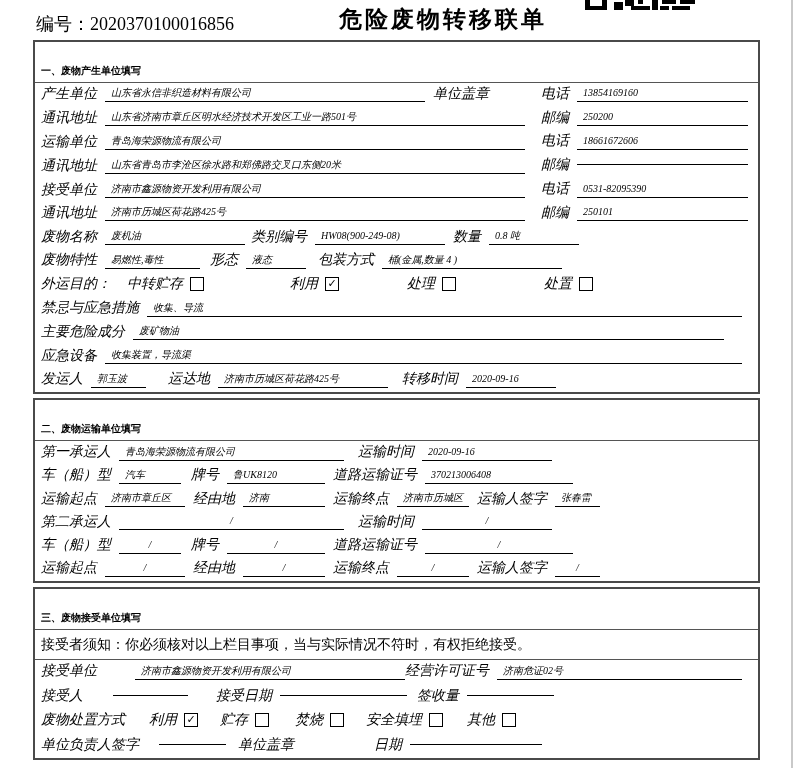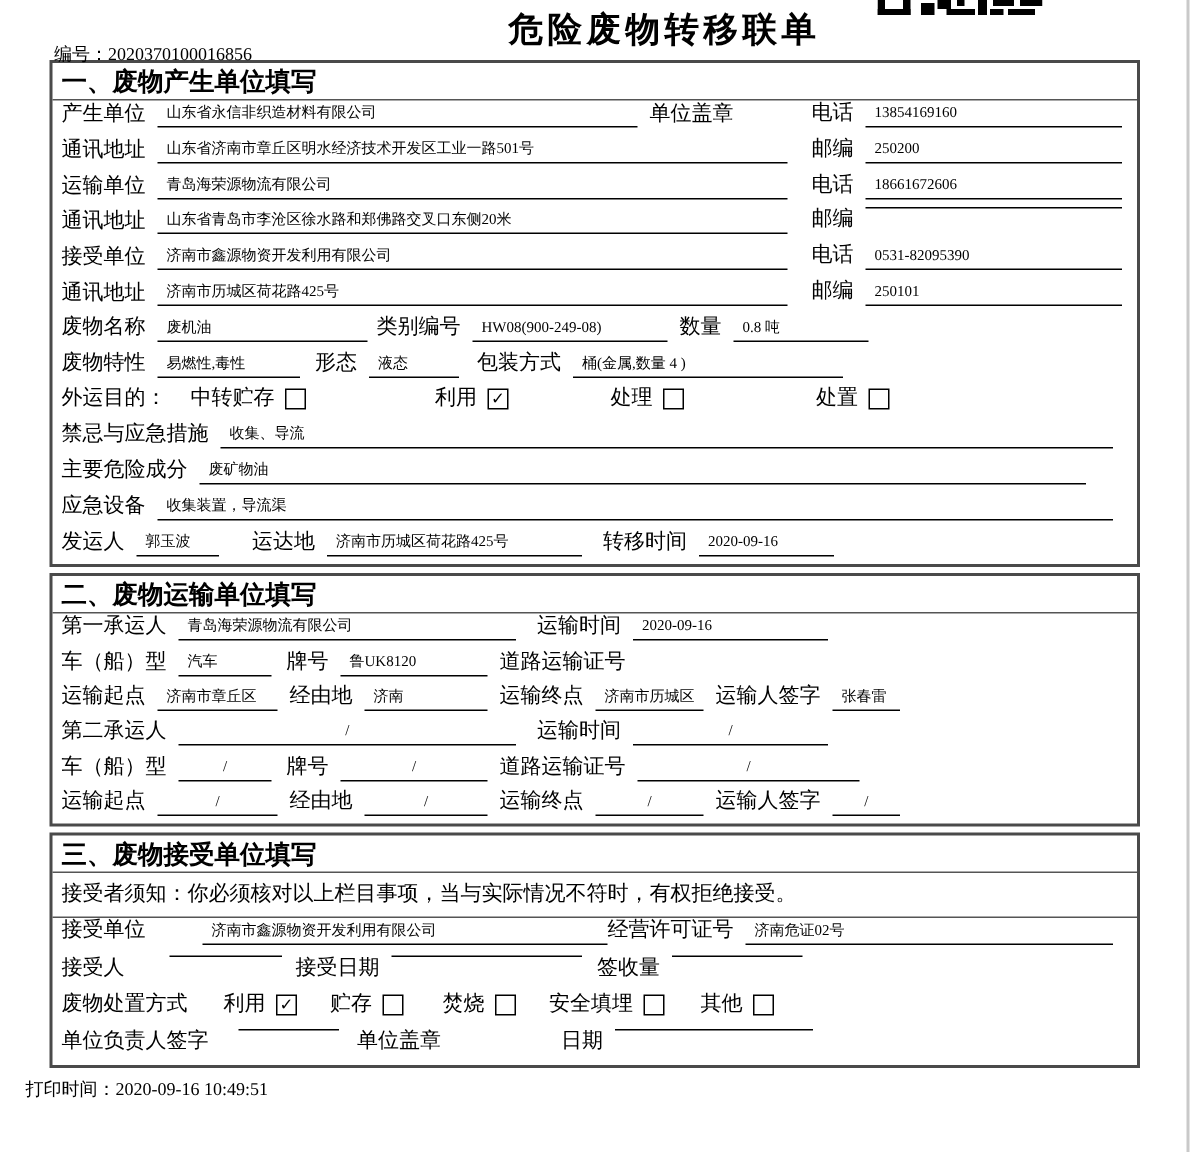--- a/index.html
+++ b/index.html
@@ -4,42 +4,42 @@
 <style>
   html,body{margin:0;padding:0;}
   body{
     width:796px;height:768px;background:#ffffff;color:#000;
     font-family:"Liberation Serif","DejaVu Serif",serif;
     overflow:hidden;position:relative;
   }
   .edge{position:absolute;right:3px;top:0;width:2px;height:768px;background:#c9c9c9;}
   
   .topbar{position:relative;height:40px;}
-  .serial{position:absolute;left:36px;top:28px;font-size:12px;white-space:nowrap;}
+  .serial{position:absolute;left:36px;top:12px;font-size:18px;white-space:nowrap;}
   .doc-title{
     position:absolute;left:0;width:100%;top:4px;text-align:center;
     font-family:"Liberation Sans","DejaVu Sans",sans-serif;
     font-size:23px;font-weight:bold;letter-spacing:3px;transform:translateX(45px);
   }
   .qr{position:absolute;left:585px;top:0;line-height:0;}
   
   .form{margin-left:33px;width:727px;}
   .sec{border:2px solid #4a4a4a;margin-bottom:4px;box-sizing:border-box;background:#fff;}
   .sec-title{
     font-family:"Liberation Sans","DejaVu Sans",sans-serif;
-    font-weight:bold;font-size:17px;padding:4px 6px 2px;line-height:18px;
+    font-weight:bold;font-size:10px;padding:20px 6px 2px;line-height:18px;
     border-bottom:1.5px solid #555;
   }
   .notice{
     font-size:14px;padding:6px 6px 4px;line-height:18px;height:30px;box-sizing:border-box;
     border-bottom:1.5px solid #555;white-space:nowrap;
   }
   .row{
-    display:flex;align-items:flex-start;height:23.8px;box-sizing:border-box;
-    padding:0 6px 3px;font-size:14px;line-height:17px;white-space:nowrap;
+    display:flex;align-items:center;height:23.8px;box-sizing:border-box;
+    padding:0 6px 3px;font-size:14px;line-height:17px;white-space:nowrap;font-style:italic;
   }
   .sec2 .row{height:23.3px;}
   .sec3 .row{height:24.5px;}
   .lbl{white-space:nowrap;margin-right:8px;}
   .u{
     border-bottom:1px solid #000;white-space:nowrap;overflow:hidden;
     padding:0 2px 0 6px;font-size:10px;box-sizing:border-box;flex-shrink:0;
   }
   .c{text-align:center;padding-left:2px;}
   .fill{flex:1;margin-right:4px;flex-shrink:1;}
@@ -227,20 +227,21 @@
       <span class="u w130">2020-09-16</span>
       <span class="sp"></span>
     </div>
 
     <div class="row">
       <span class="lbl">车（船）型</span>
       <span class="u w62">汽车</span>
       <span class="lbl" style="margin-left:10px">牌号</span>
       <span class="u w98">鲁UK8120</span>
       <span class="lbl" style="margin-left:8px">道路运输证号</span>
+      <span class="u w148">370213006408</span>
       <span class="sp"></span>
     </div>
 
     <div class="row">
       <span class="lbl">运输起点</span>
       <span class="u w80">济南市章丘区</span>
       <span class="lbl" style="margin-left:8px">经由地</span>
       <span class="u w82">济南</span>
       <span class="lbl" style="margin-left:8px">运输终点</span>
       <span class="u w72">济南市历城区</span>
@@ -287,21 +288,21 @@
     <div class="row">
       <span class="lbl" style="margin-right:38px">接受单位</span>
       <span class="u w270">济南市鑫源物资开发利用有限公司</span>
       <span class="lbl" style="">经营许可证号</span>
       <span class="u fill" style="margin-right:10px">济南危证02号</span>
     </div>
 
     <div class="row">
       <span class="lbl" style="margin-right:30px">接受人</span>
       <span class="u w75"></span>
-      <span class="lbl" style="margin-left:9px">接受日期</span>
+      <span class="lbl" style="margin-left:28px">接受日期</span>
       <span class="u w127"></span>
       <span class="lbl" style="margin-left:10px">签收量</span>
       <span class="u w87"></span>
       <span class="sp"></span>
     </div>
 
     <div class="row">
       <span class="lbl">废物处置方式</span>
       <span class="opt" style="margin-left:16px">
         <span>利用</span>

